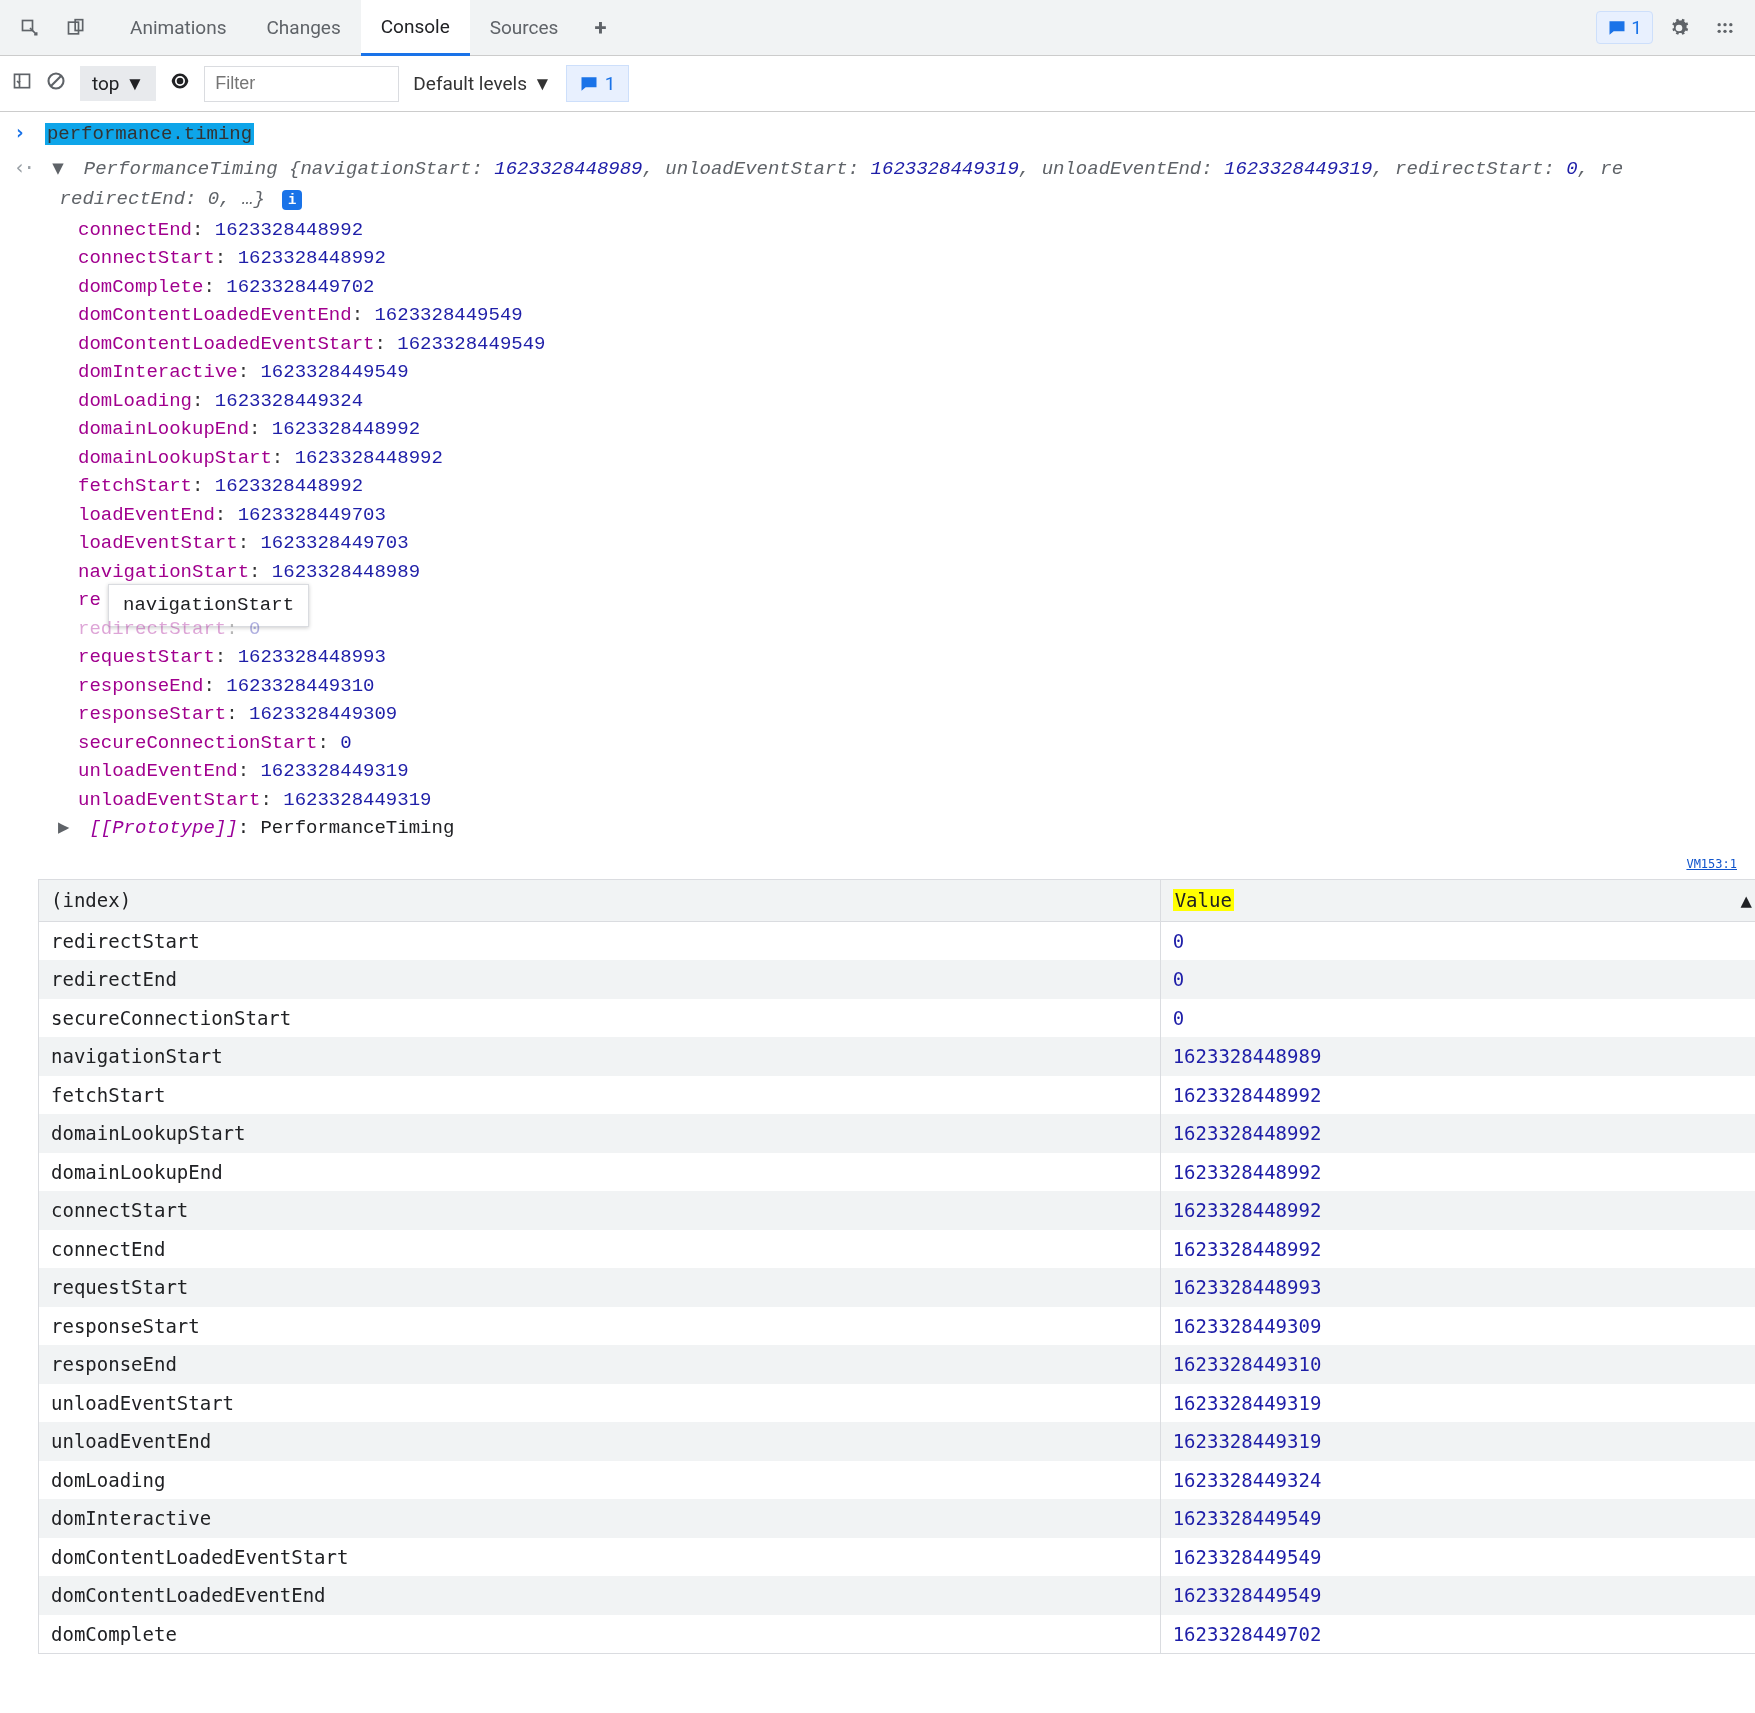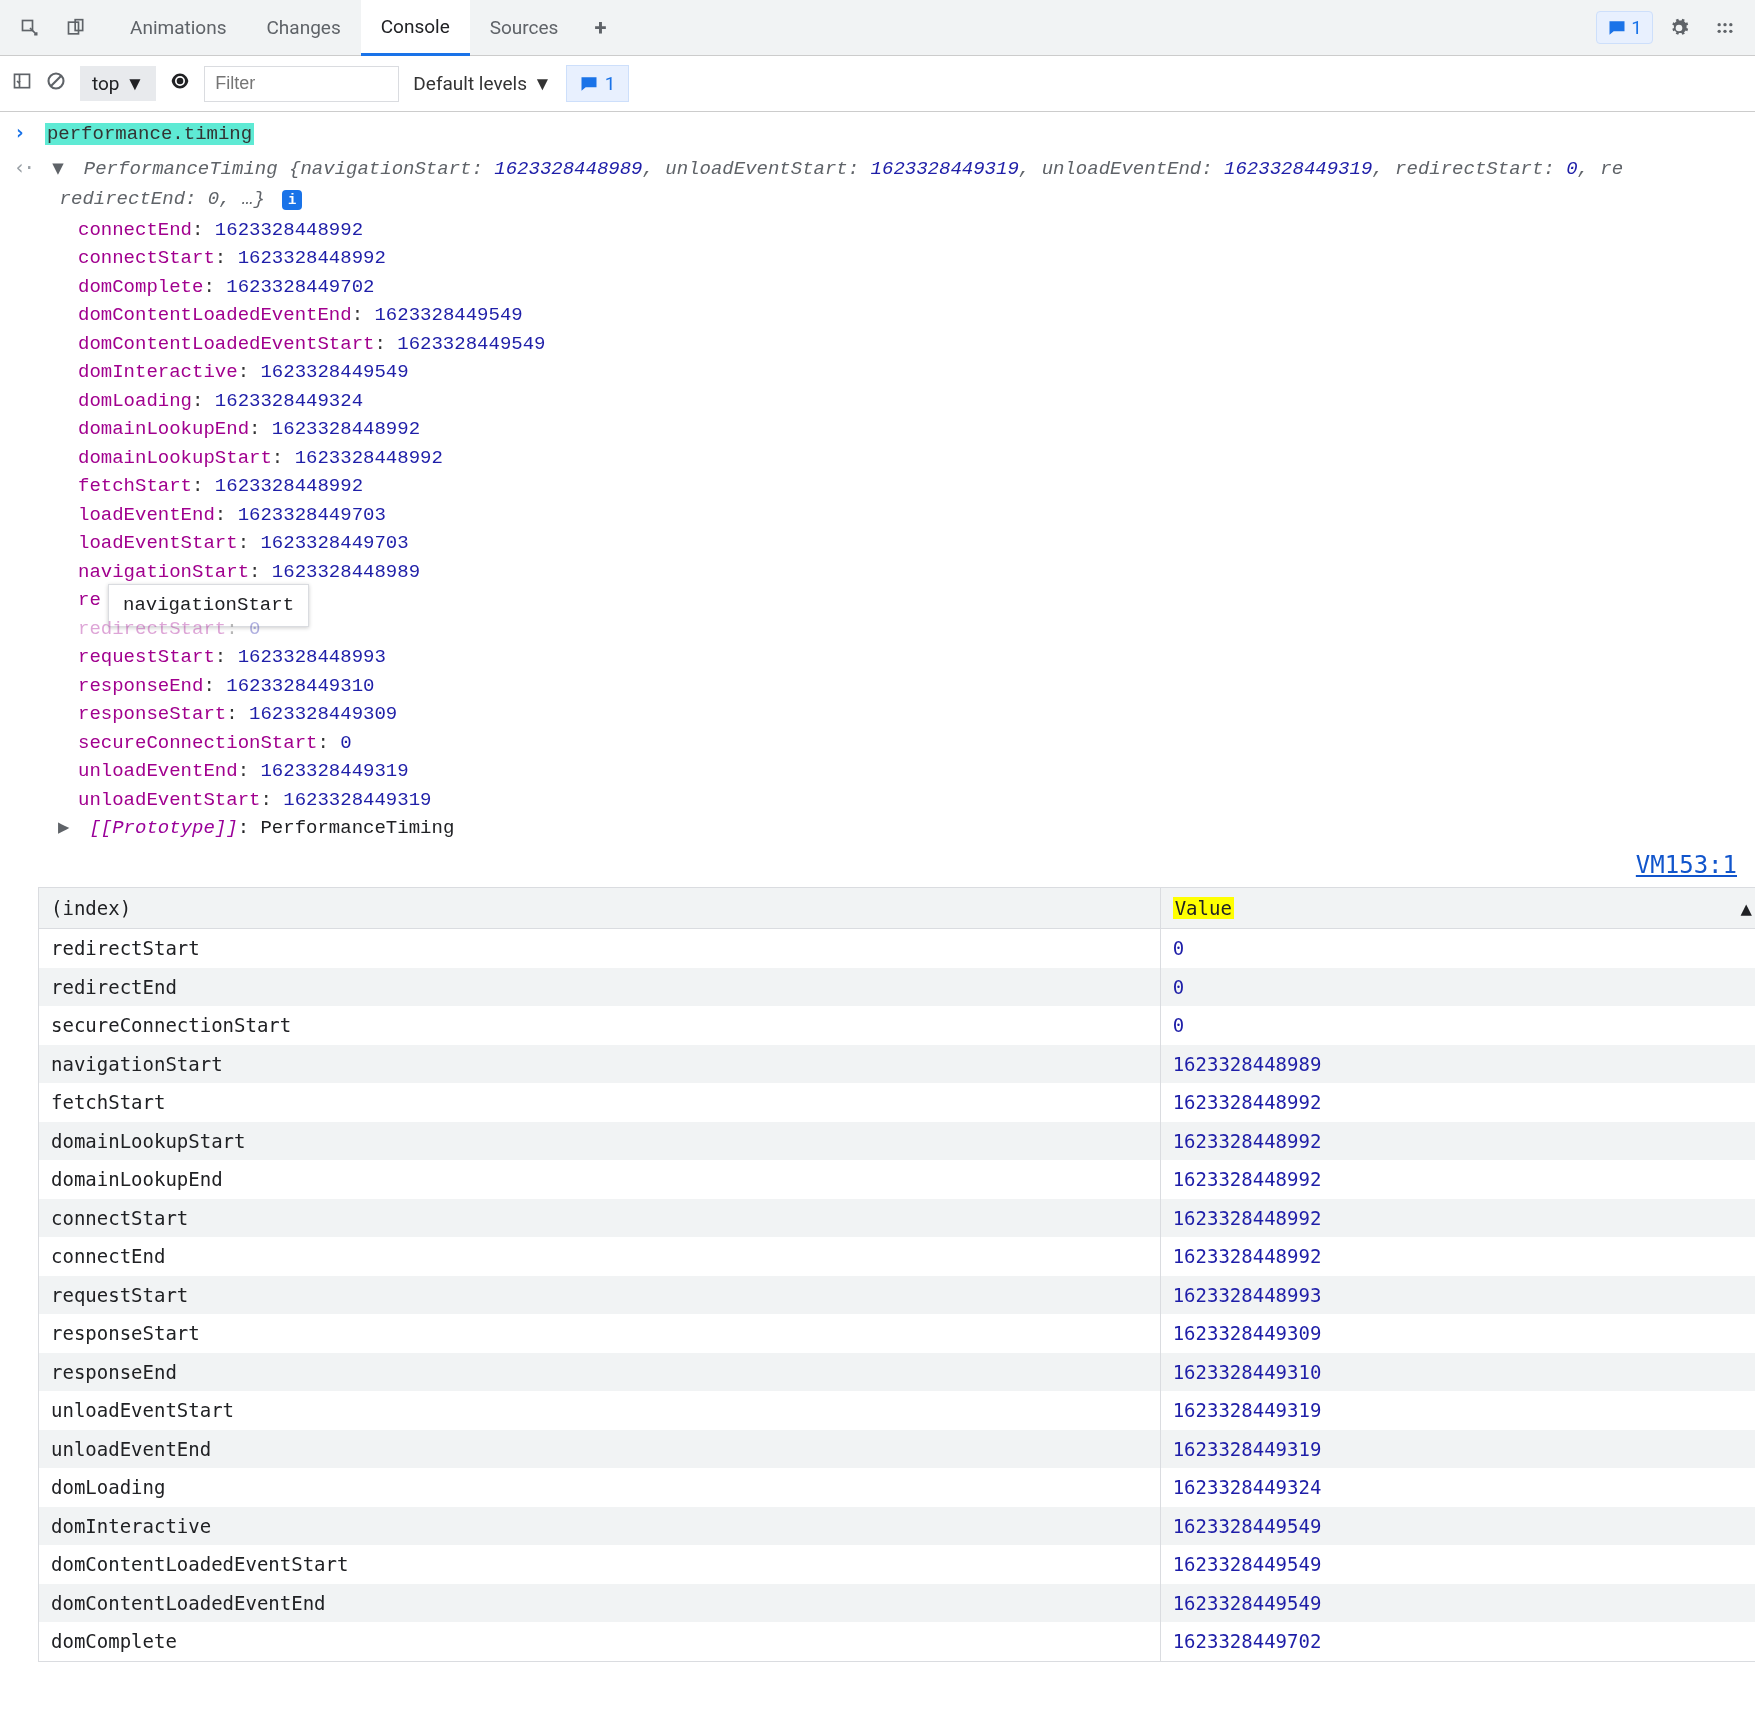--- a/index.html
+++ b/index.html
@@ -17,36 +17,36 @@
   .sub-toolbar { display:flex; align-items:center; height:56px; border-bottom:1px solid #ccc; padding:0 12px; gap:14px;}
   .sub-toolbar .select { background:#e8eaed; padding:6px 12px; display:flex; align-items:center; gap:6px; color:#202124; cursor:pointer;}
   .sub-toolbar input.filter { height:36px; width:195px; border:1px solid #dadce0; padding:0 10px; font-size:18px;}
   .sub-toolbar .levels { display:flex; align-items:center; gap:6px; cursor:pointer;}
   .sub-toolbar .issues { display:flex; align-items:center; gap:6px; background:#e8f0fe; color:#1a73e8; padding:6px 12px; border:1px solid #cddffb;}
 
   .console { padding: 4px 0; font-family: Menlo, Consolas, monospace; font-size:19px; line-height:1.5; }
   .row { padding: 2px 14px; position:relative;}
   .caret::before { content:"›"; color:#1a73e8; font-weight:bold; margin-right:8px;}
   .caret-out::before { content:"‹·"; color:#9aa0a6; margin-right:8px; letter-spacing:-2px;}
-  .hl { background:#5eead4; padding:0 2px;}
+  .hl { background:#0ea5e9; padding:0 2px;}
   .tree { margin-left: 46px; }
   .disclosure { color:#5f6368; margin-right:6px; display:inline-block; width:14px;}
   .key { color:#a1008e; }
   .val-num { color:#1e1ea8; }
   .val-obj { color:#5f6368; font-style:italic;}
   .preview { color:#5f6368; font-style:italic;}
   .preview .k { color:#5f6368; font-style:italic;}
   .preview .n { color:#1e1ea8; font-style:italic;}
   .info-badge { display:inline-block; background:#1a73e8; color:#fff; width:20px; height:20px; border-radius:4px; text-align:center; font-size:14px; line-height:20px; font-style:normal; font-weight:bold; margin-left:6px;}
   .tooltip { position:absolute; background:#fff; border:1px solid #dadce0; box-shadow:0 1px 4px rgba(0,0,0,0.2); padding:6px 14px; color:#202124; font-style:normal;}
   .proto { color:#909; font-style:italic;}
   .proto-val { color:#202124; font-style:normal;}
 
   .source-link { text-align:right; padding:4px 18px; }
-  .source-link a { color:#1155cc; text-decoration:underline; font-family:Menlo,Consolas,monospace; font-size:24px;}
+  .source-link a { color:#1155cc; text-decoration:underline; font-family:Menlo,Consolas,monospace; font-size:12px;}
 
   table.data { width:calc(100% - 28px); margin:0 14px 14px 38px; border-collapse:collapse; font-family:Menlo,Consolas,monospace; font-size:19px; border:1px solid #dadce0;}
   table.data th { text-align:left; padding:6px 12px; background:#f1f3f4; border:1px solid #dadce0; font-weight:normal; color:#202124; position:relative;}
   table.data th .sort-ind { position:absolute; right:12px;}
   table.data td { padding:5px 12px; border-left:1px solid #dadce0; border-right:1px solid #dadce0;}
   table.data tbody tr:nth-child(even) td { background:#f1f3f4;}
   table.data td:first-child { color:#202124;}
   table.data td:last-child { color:#1e1ea8;}
   .hl-th { background:#ffff01; padding:0 2px;}
 

